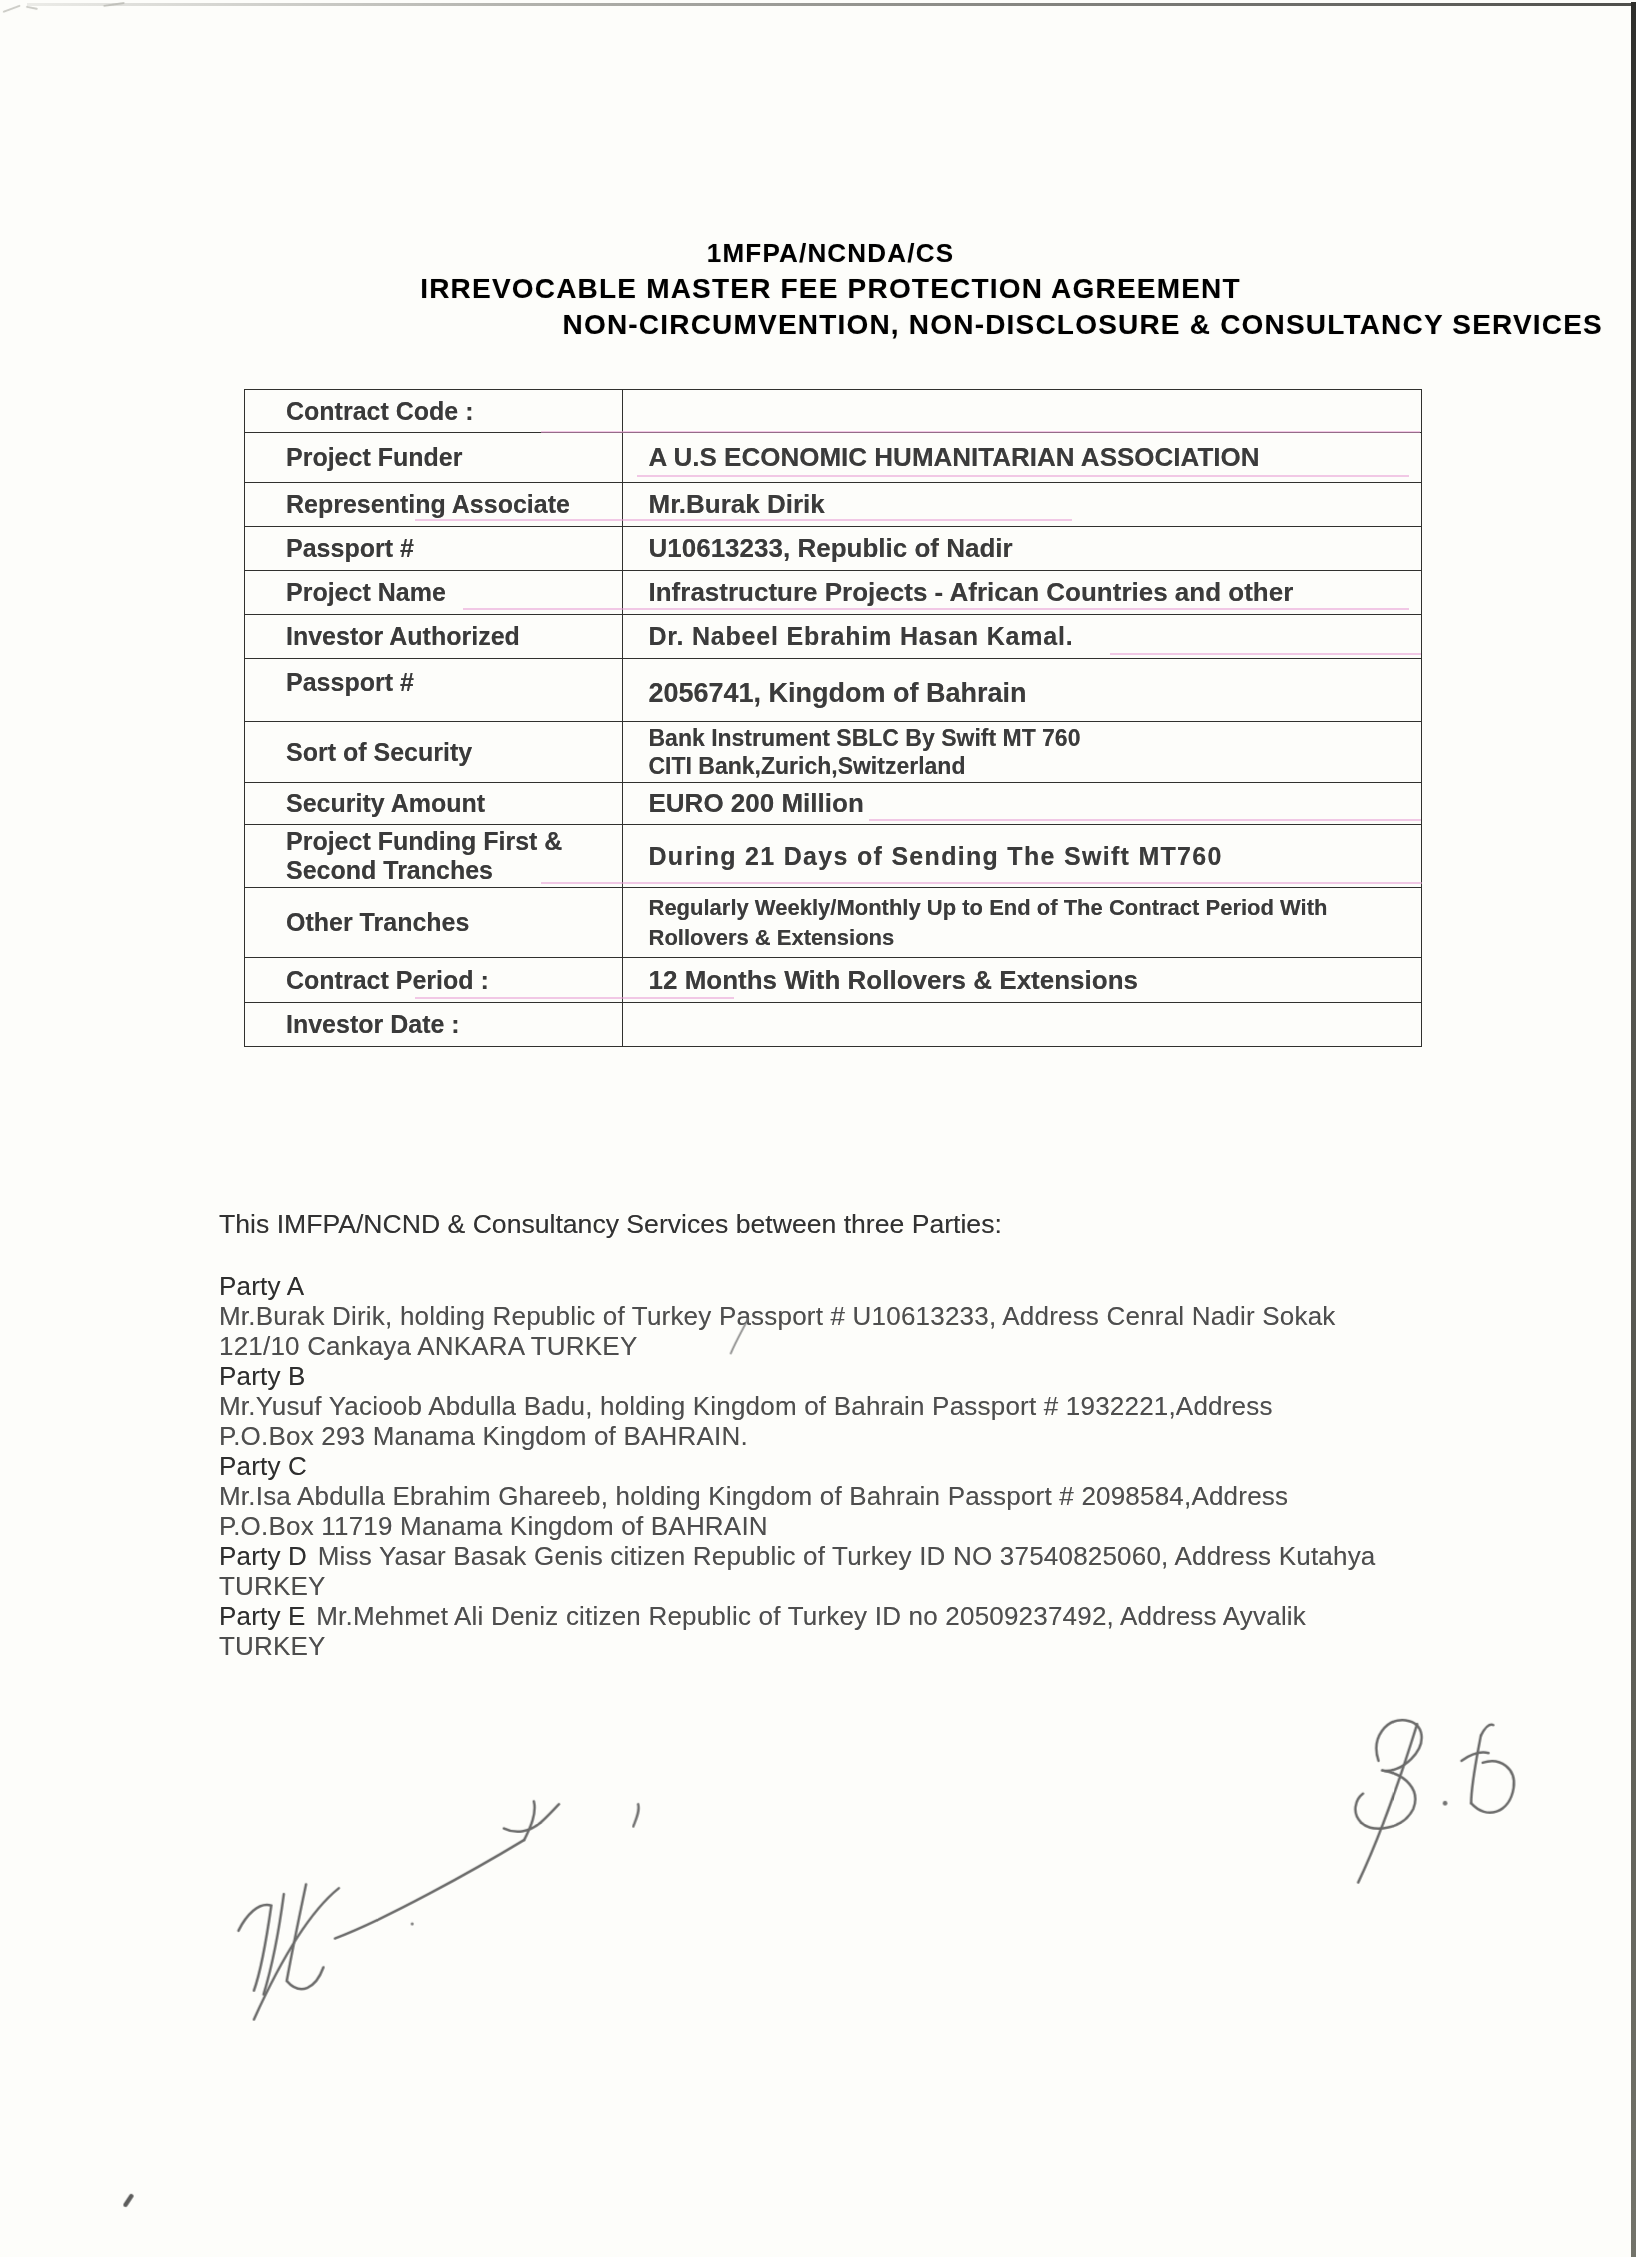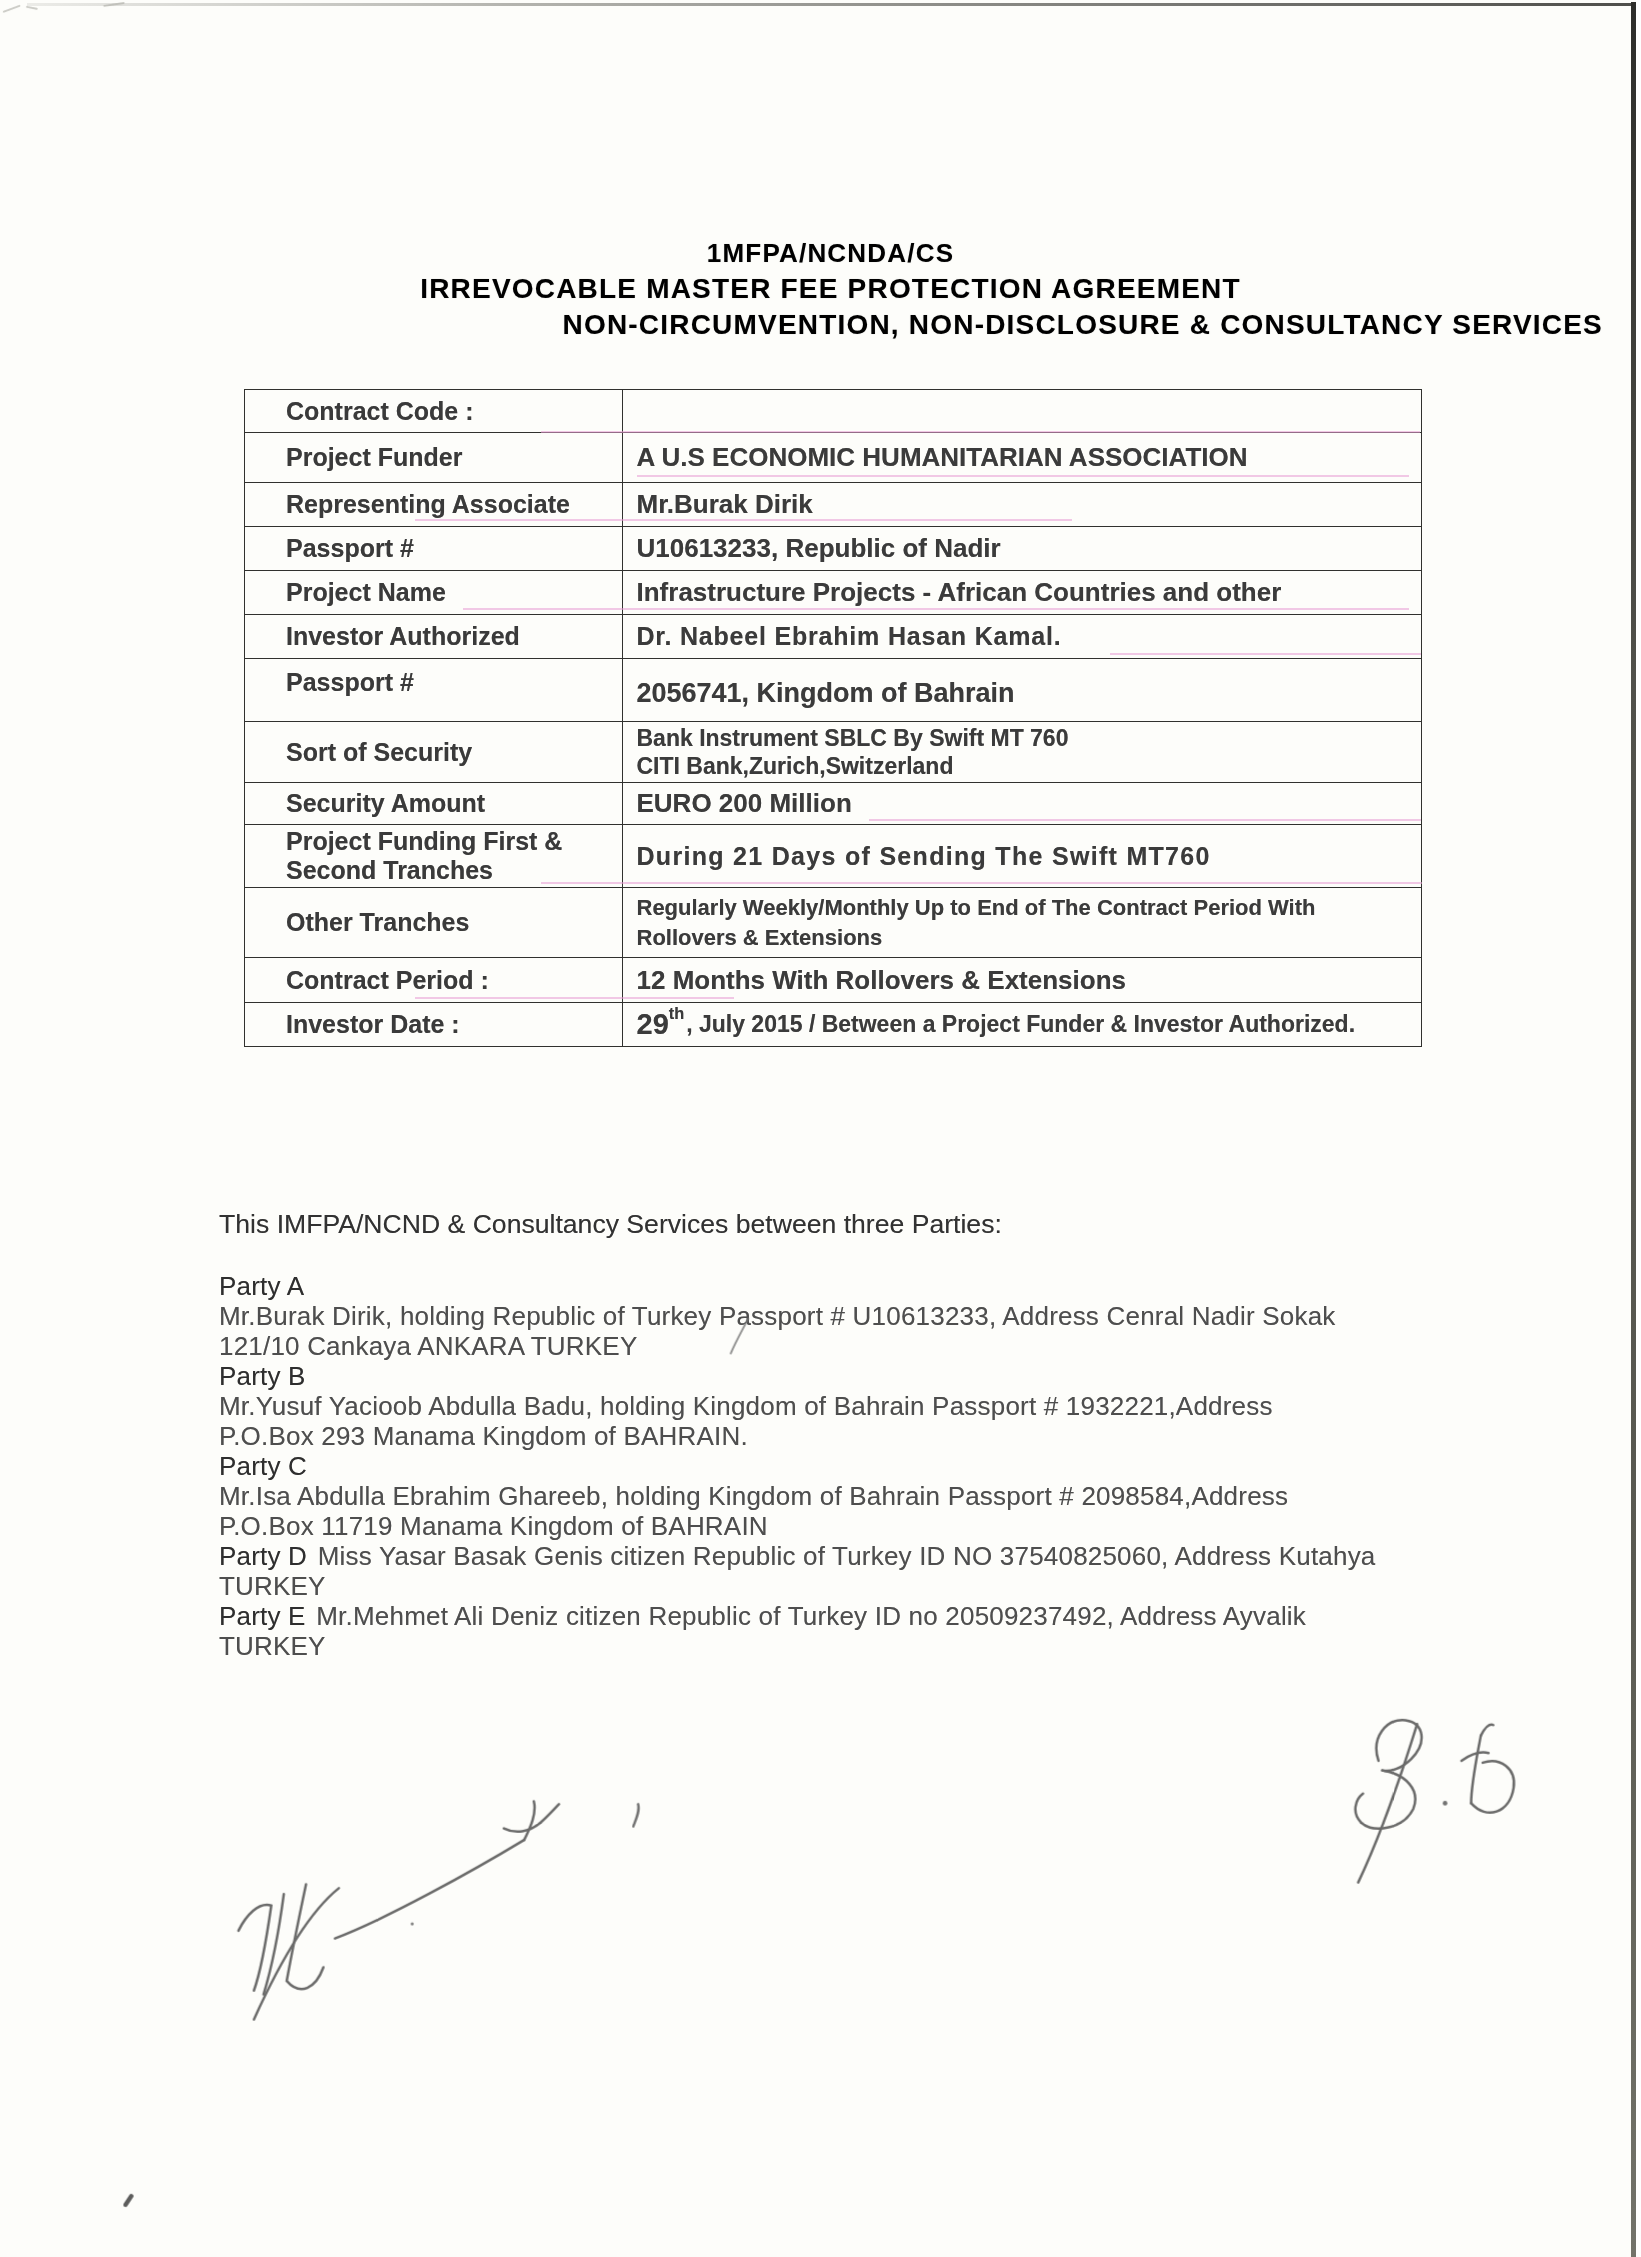--- a/index.html
+++ b/index.html
@@ -28,21 +28,21 @@
   }
   .hdr1{top:238px;font-size:26px;}
   .hdr2{top:273px;font-size:28px;}
   .hdr3{top:309px;font-size:28px;text-align:right;}
   
   .ctable{
     position:absolute;left:244px;top:389px;width:1178px;
     border:1.9px solid #31312e;box-sizing:border-box;
     background:transparent;
   }
-  .trow{display:flex;box-sizing:border-box;border-bottom:1.9px solid #31312e;}
+  .trow{display:flex;box-sizing:border-box;border-bottom:1.9px solid #31312e;gap:12px;}
   .trow:last-child{border-bottom:none;}
   .tlabel{
     width:378px;box-sizing:border-box;border-right:1.9px solid #31312e;
     display:flex;align-items:center;padding-left:41px;
     font-size:25px;font-weight:bold;color:#3a3a3a;
     text-shadow:0 0 0.6px rgba(45,45,45,0.5);
     line-height:29px;
   }
   .tlabel.top{align-items:flex-start;padding-top:8.7px;}
   .tlabel.twolines{flex-direction:column;justify-content:center;align-items:flex-start;}
@@ -159,25 +159,20 @@
       </div>
     </div>
 
     <div class="trow" style="height:45px">
       <div class="tlabel">Contract Period :</div>
       <div class="tvalue">12 Months With Rollovers &amp; Extensions</div>
     </div>
 
     <div class="trow" style="height:43px">
       <div class="tlabel">Investor Date :</div>
-      <div class="tvalue">
-        <span class="day">29</span>
-        <span class="ord">th</span>
-        <span class="rest">, July 2015 / Between a Project Funder &amp; Investor Authorized.</span>
-      </div>
     </div>
 
   </div>
 
   <div class="scanline" style="top:431px;left:541px;width:879px"></div>
   <div class="scanline" style="top:475px;left:637px;width:772px"></div>
   <div class="scanline" style="top:519px;left:415px;width:657px"></div>
   <div class="scanline" style="top:608px;left:463px;width:946px"></div>
   <div class="scanline" style="top:653px;left:1110px;width:311px"></div>
   <div class="scanline" style="top:819px;left:869px;width:552px"></div>

